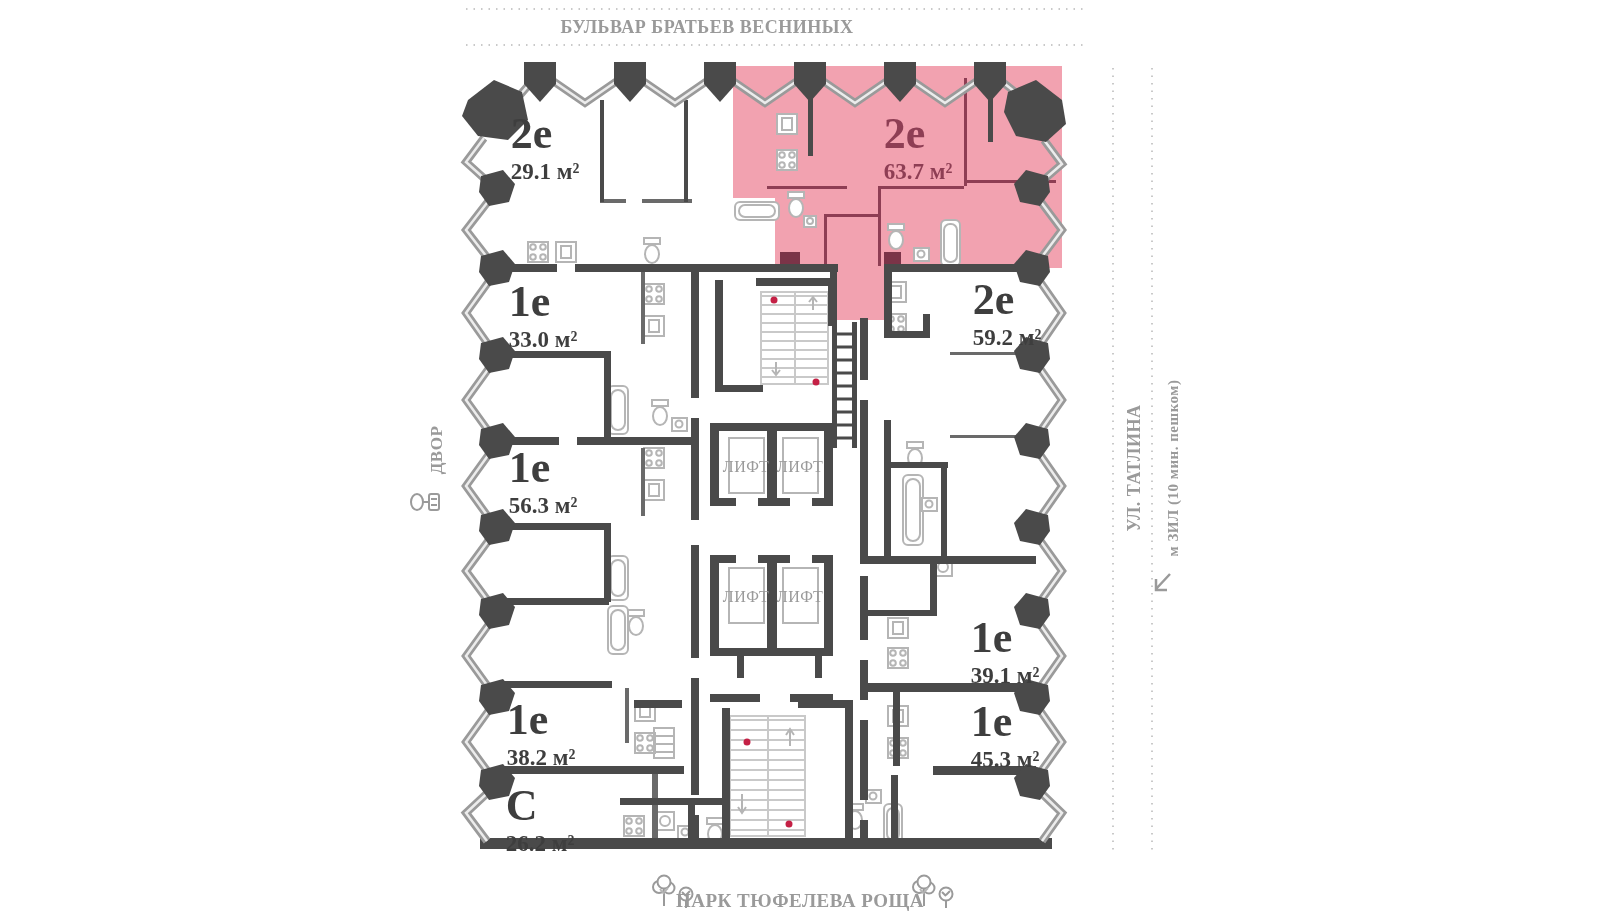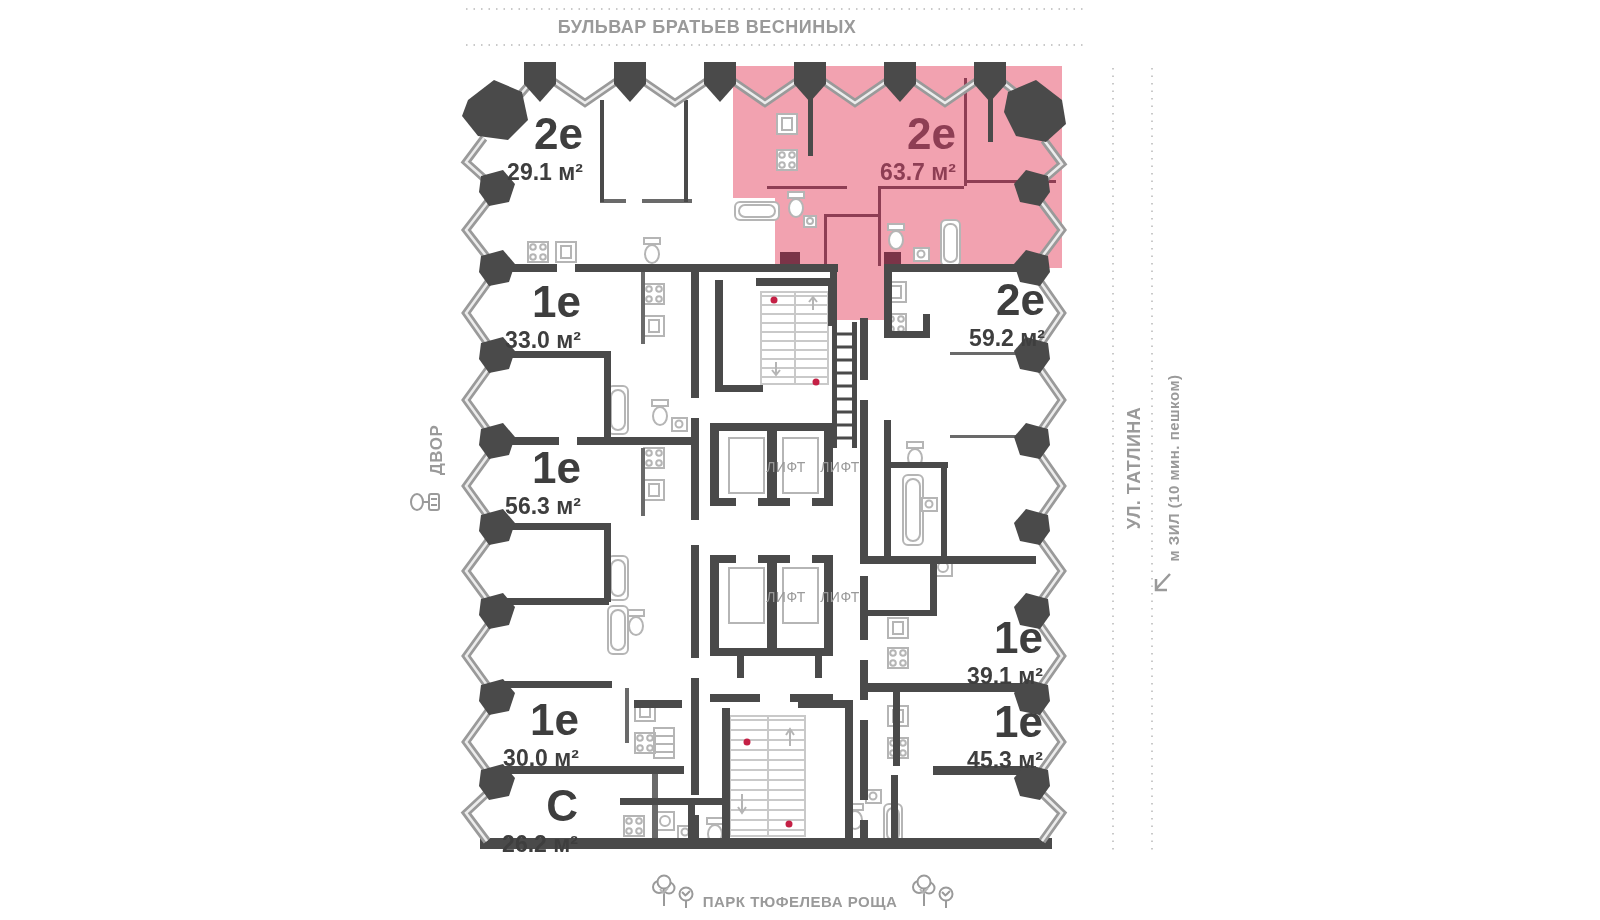--- a/index.html
+++ b/index.html
@@ -2,32 +2,32 @@
 <html style="--wall: #4A4A4A; --muted-text: #9A9A9A; --highlight-fill: #F2A2B0; --highlight-text: #8E3E54; --unit-text: #3E3E3E; --fixture: #B5B5B5; --stair: #C9C9C9; --stair-dot: #C42045; --compass-north: #D2164A; --compass-south: #8A8A8A;"><head>
 <meta charset="utf-8">
 <style>
   :root{
     --wall:#4A4A4A; --muted-text:#9A9A9A; --highlight-fill:#F2A2B0; --highlight-text:#8E3E54;
     --unit-text:#3E3E3E; --fixture:#B5B5B5; --stair:#C9C9C9; --stair-dot:#C42045;
     --compass-north:#D2164A; --compass-south:#8A8A8A;
   }
   html,body{margin:0;padding:0;background:#fff;}
   .stage{position:relative;width:1304px;height:920px;overflow:hidden;background:#fff;
-         font-family:Liberation Sans, sans-serif;padding-left:21px;}
+         font-family:Liberation Serif, serif;padding-left:21px;}
   svg.plan{position:absolute;left:0;top:0;}
   .lbl{position:absolute;color:var(--muted-text);font-weight:700;white-space:nowrap;
        transform:translate(-50%,-50%);letter-spacing:.5px;}
   .vlbl{position:absolute;color:var(--muted-text);font-weight:700;white-space:nowrap;
         transform:translate(-50%,-50%) rotate(-90deg);letter-spacing:.5px;}
-  .apt{position:absolute;transform:translateX(-50%);text-align:right;color:var(--unit-text);cursor:pointer;}
+  .apt{position:absolute;transform:translateX(-50%);text-align:left;color:var(--unit-text);cursor:pointer;}
   .apt .t{font-size:44px;font-weight:700;line-height:1;}
   .apt .a{font-size:23px;font-weight:700;margin-top:3px;}
   .apt.hl{color:var(--highlight-text);}
   .lift{position:absolute;transform:translate(-50%,-50%);color:var(--muted-text);
-        font-size:14px;font-weight:400;letter-spacing:.5px;margin-left:40px;}
+        font-size:16px;font-weight:400;letter-spacing:.5px;}
   .cn{position:absolute;transform:translate(-50%,-50%);font-size:24px;font-weight:700;}
   .wall{fill:var(--wall);}
   .thin{fill:#6A6A6A;}
   .pkthin{fill:var(--highlight-text);}
   .pkchunk{fill:#7B3448;}
   .fx{stroke:var(--fixture);fill:#fff;stroke-width:2;}
   .fxl{stroke:var(--fixture);fill:none;stroke-width:2;}
   .st{stroke:var(--stair);fill:none;stroke-width:2;}
   .glz-o{stroke:var(--muted-text);stroke-width:8;fill:none;}
   .glz-i{stroke:#ECECEC;stroke-width:2.5;fill:none;}
@@ -453,21 +453,21 @@
   <g>
     <polygon fill="var(--compass-south)" points="1473,850 1515,818 1524,844"></polygon>
     <polygon fill="var(--compass-north)" points="1518,815 1567,803 1528,842"></polygon>
   </g>
 </svg>
 
 <div class="lbl" style="left:707px;top:27px;font-size:18px;">БУЛЬВАР БРАТЬЕВ ВЕСНИНЫХ</div>
 <div class="vlbl" style="left:1134px;top:468px;font-size:18px;">УЛ. ТАТЛИНА</div>
 <div class="vlbl" style="left:1173px;top:468px;font-size:15px;">м ЗИЛ (10 мин. пешком)</div>
 <div class="vlbl" style="left:437px;top:450px;font-size:17px;">ДВОР</div>
-<div class="lbl" style="left:800px;top:901px;font-size:15px;">ПАРК ТЮФЕЛЕВА РОЩА</div>
+<div class="lbl" style="left:800px;top:901px;font-size:19px;">ПАРК ТЮФЕЛЕВА РОЩА</div>
 
 <div class="apt" style="left:545px;top:112px;">
   <div class="t">2е</div>
   <div class="a">29.1 м²</div>
 </div>
 <div class="apt hl" style="left:918px;top:112px;">
   <div class="t">2е</div>
   <div class="a">63.7 м²</div>
 </div>
 <div class="apt" style="left:543px;top:280px;">
@@ -481,21 +481,21 @@
 <div class="apt" style="left:543px;top:446px;">
   <div class="t">1е</div>
   <div class="a">56.3 м²</div>
 </div>
 <div class="apt" style="left:1005px;top:616px;">
   <div class="t">1е</div>
   <div class="a">39.1 м²</div>
 </div>
 <div class="apt" style="left:541px;top:698px;">
   <div class="t">1е</div>
-  <div class="a">30.0 м²</div>
+  <div class="a">38.2 м²</div>
 </div>
 <div class="apt" style="left:1005px;top:700px;">
   <div class="t">1е</div>
   <div class="a">45.3 м²</div>
 </div>
 <div class="apt" style="left:540px;top:784px;">
   <div class="t">С</div>
   <div class="a">26.2 м²</div>
 </div>
 

